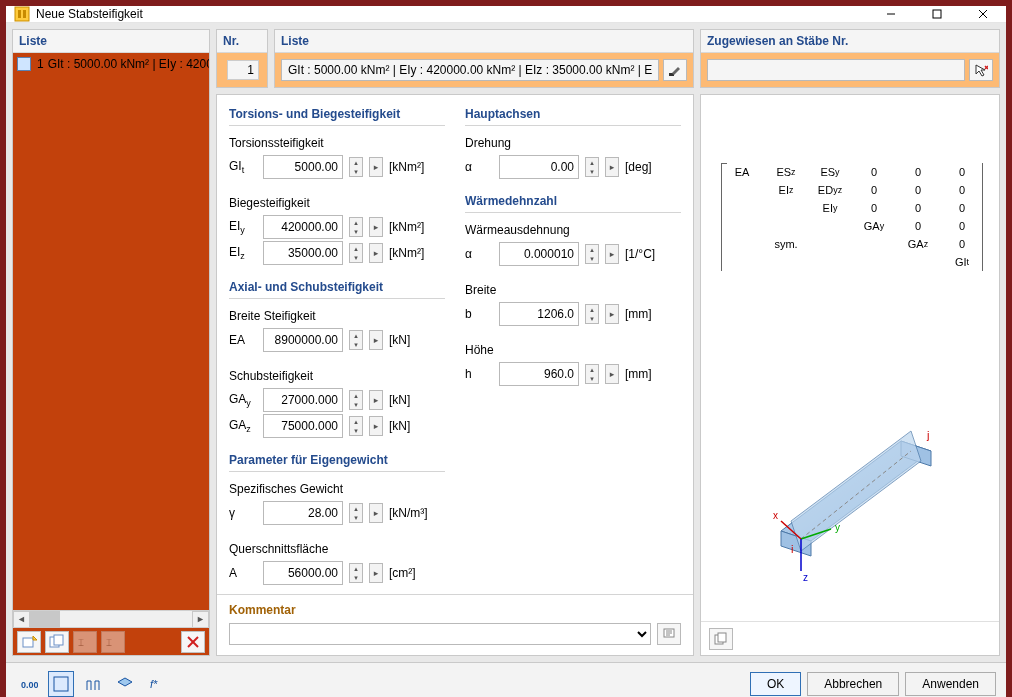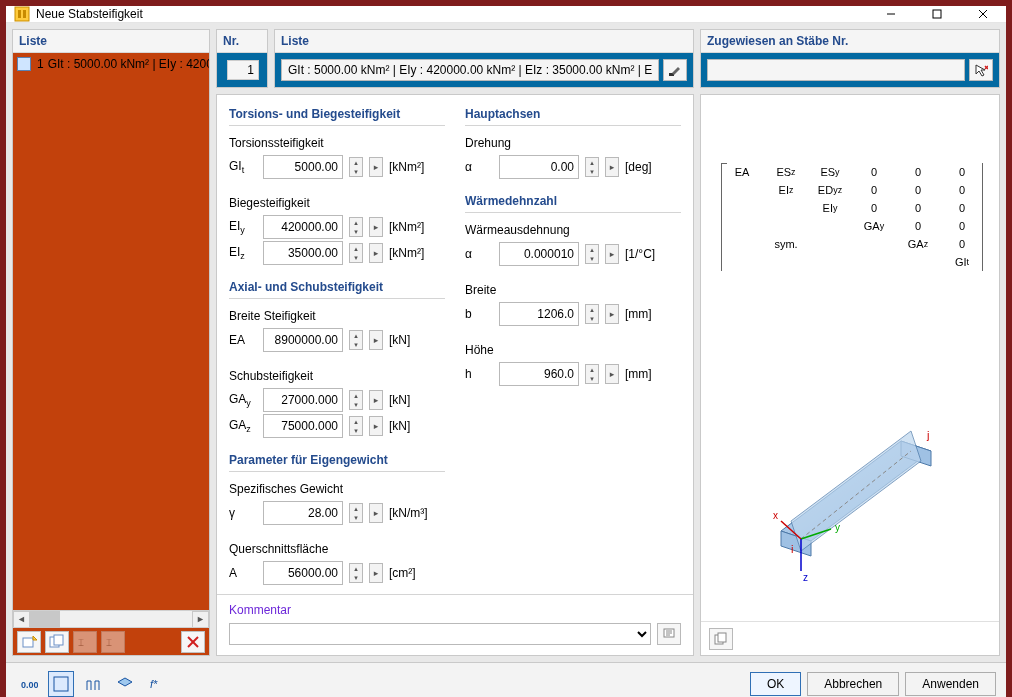--- a/index.html
+++ b/index.html
@@ -27,21 +27,21 @@
   .hscroll .track{flex:1;height:17px;position:relative}
   .hscroll .thumb{position:absolute;left:0;top:0;height:17px;width:30px;background:#c8c8c8}
   .listtoolbar{height:28px;border-top:1px solid #d0d0d0;display:flex;align-items:center;padding:0 4px;gap:4px}
   .ltbtn{width:24px;height:22px;border:1px solid #c0c0c0;background:#f6f6f6;display:flex;align-items:center;justify-content:center}
   .ltbtn.disabled{opacity:.45}
   .ltspacer{flex:1}
 
   
   .workarea{flex:1;display:flex;flex-direction:column;gap:6px;min-width:0}
   .toprow{display:flex;gap:6px}
-  .box{background:#0369a1;border:1px solid #c9c9c9}
+  .box{background:#fdba74;border:1px solid #c9c9c9}
   .hdrbar{background:#f5f5f5;color:#244b8d;font-weight:bold;padding:4px 6px;border-bottom:1px solid #d8d8d8}
   .nrbox{width:52px}
   .nrval{height:34px;display:flex;align-items:center;justify-content:flex-end;padding:0 8px}
   .nrval input{width:32px;text-align:right;border:1px solid #ccc;height:20px;padding:0 4px;font:inherit;background:#f5f5f5}
   .namebox{flex:1;min-width:0}
   .namebody{height:34px;display:flex;align-items:center;padding:0 6px;gap:4px}
   .namebody input{flex:1;height:22px;border:1px solid #b9b9b9;background:#f5f5f5;padding:0 6px;font:inherit}
   .smallbtn{width:24px;height:22px;border:1px solid #b9b9b9;background:#f6f6f6;display:flex;align-items:center;justify-content:center}
   .assignbox{width:300px}
   .assignbody{height:34px;display:flex;align-items:center;padding:0 6px;gap:4px}
@@ -363,21 +363,21 @@
                       <div>▾</div>
                     </div>
                   <div class="arrowbtn">▸</div>
                   <span class="unit">[mm]</span>
                 </div>
                 <div style="flex:1"></div>
               </div>
             </div>
 
             <div class="commentrow">
-              <div style="color:#6d28d9;font-weight:normal">Kommentar</div>
+              <div style="color:#a16207;font-weight:bold">Kommentar</div>
               <div class="combo">
                 <select></select>
                 <div class="smallbtn">
                   <svg width="14" height="14">
                       <rect x="2" y="2" width="10" height="8" fill="#fff" stroke="#888"></rect>
                       <path d="M4 4h6M4 6h6M4 8h4" stroke="#888"></path>
                     </svg>
                 </div>
               </div>
             </div>

